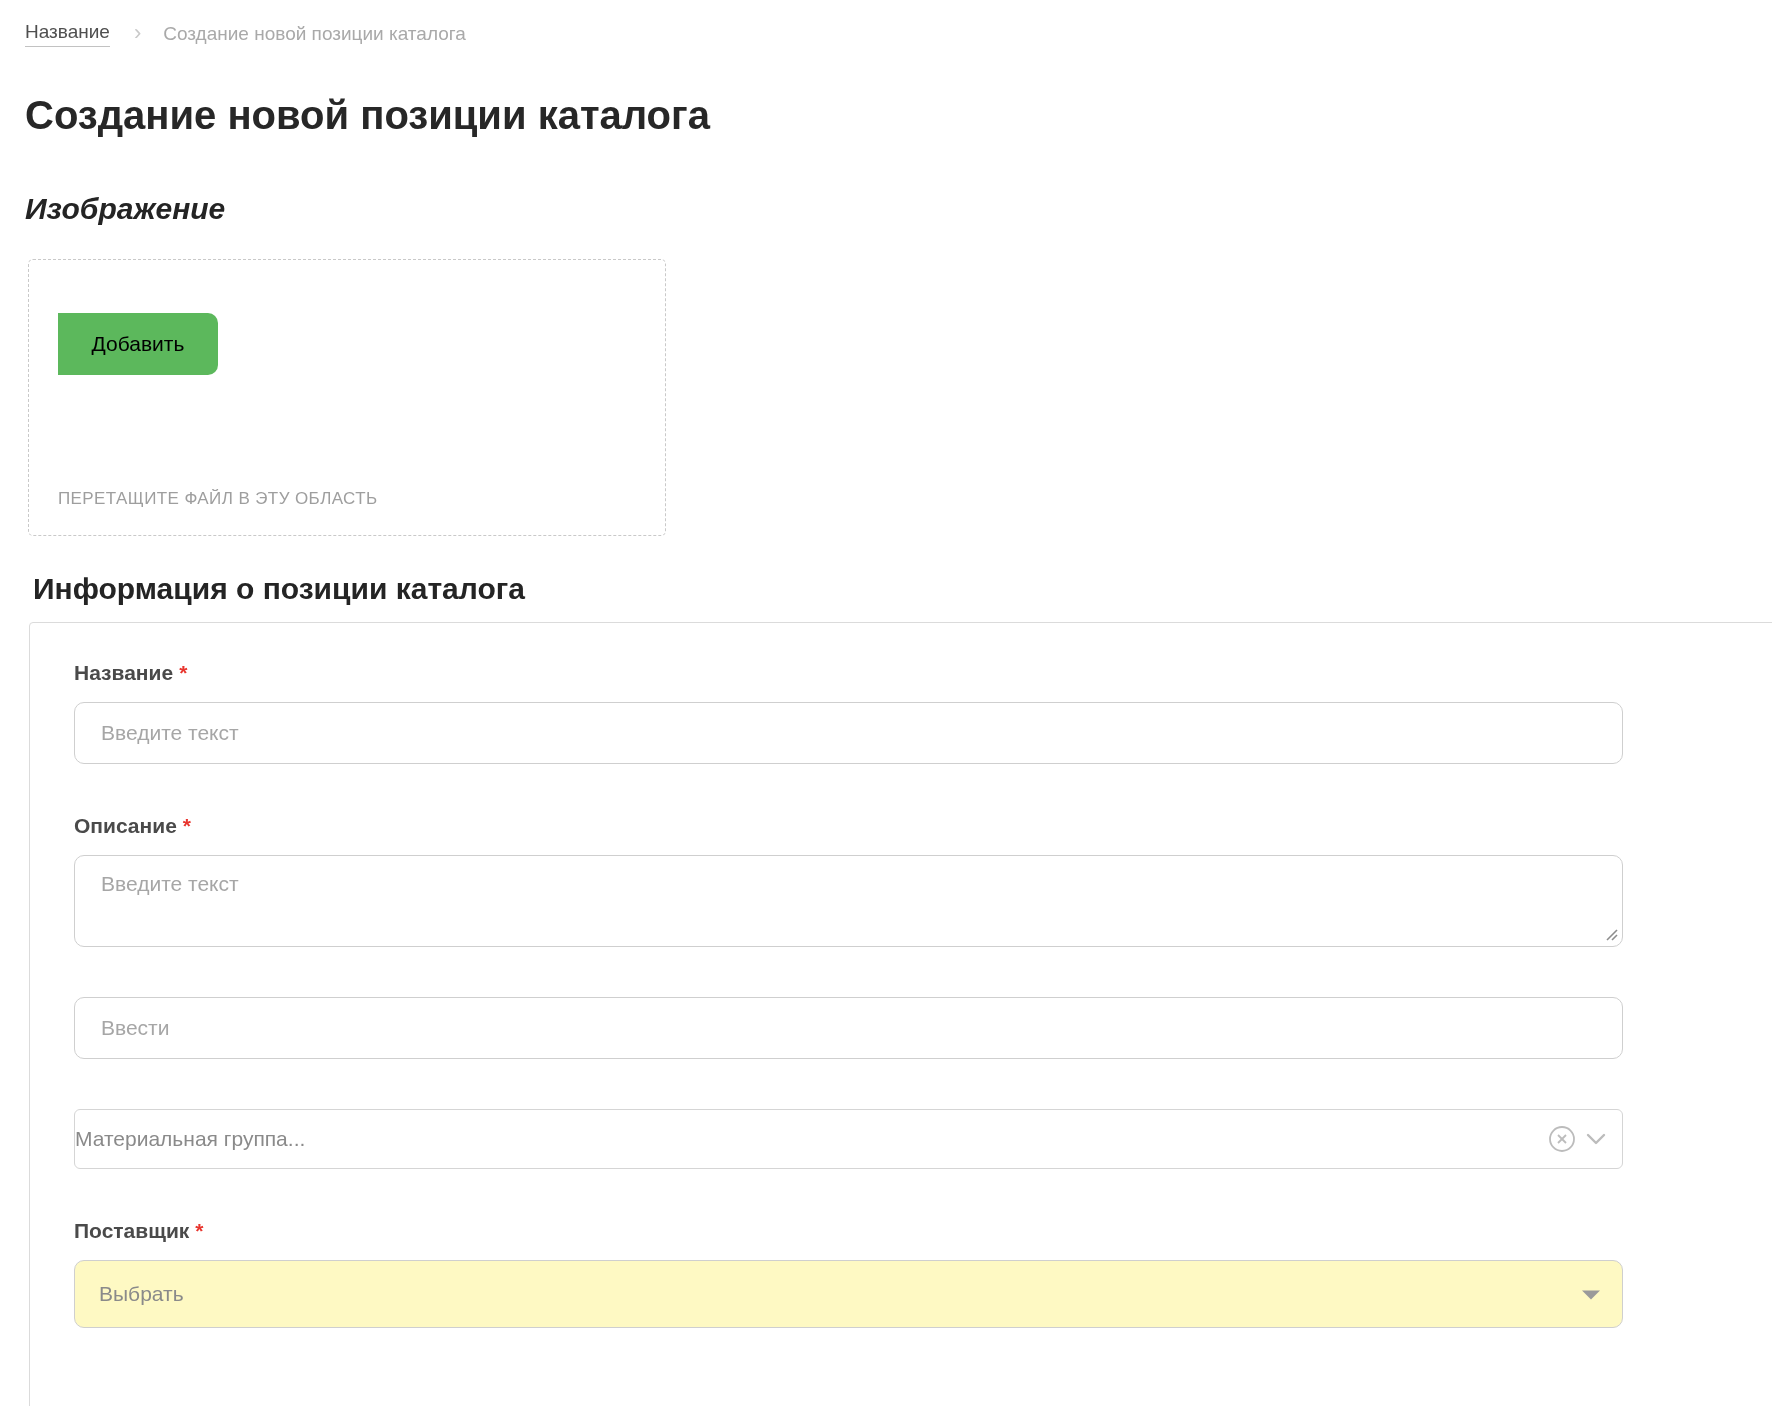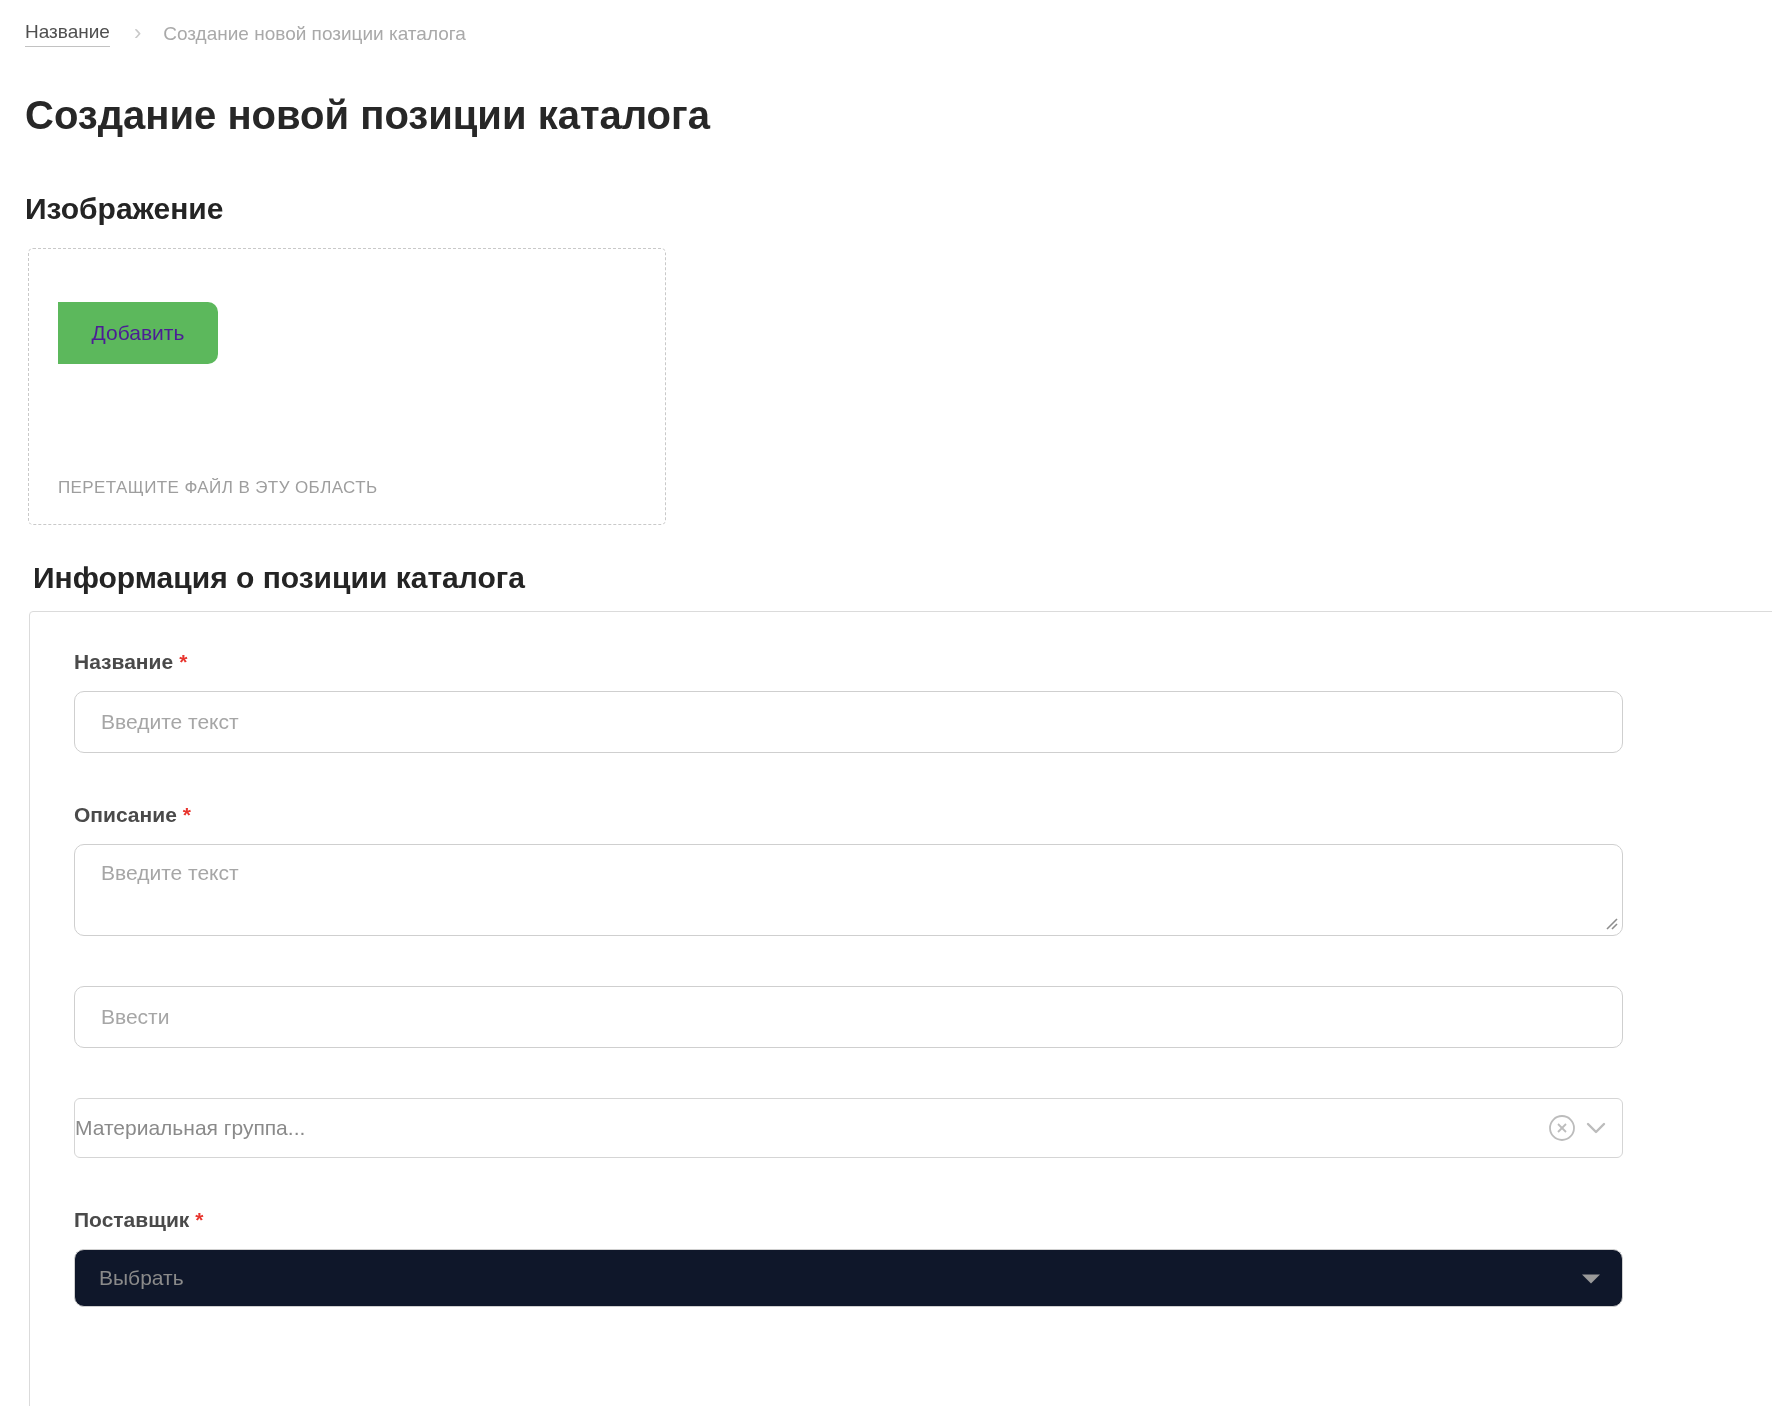--- a/index.html
+++ b/index.html
@@ -42,21 +42,21 @@
     line-height: 48px;
     font-weight: bold;
     color: #272727;
   }
   h2.section-heading {
     font-size: 30px;
     line-height: 37px;
     font-weight: bold;
     color: #242424;
   }
-  .h2-image { margin: 51px 25px 21px 25px; }
+  .h2-image { margin: 51px 25px 32px 25px; font-style: italic; }
   .h2-info  { margin: 34px 25px 15px 33px; }
 
   
   .upload-box {
     position: relative;
     margin-left: 28px;
     width: 638px;
     height: 277px;
     border: 1px dashed #c9c9c9;
     border-radius: 5px;
@@ -76,21 +76,21 @@
     align-items: center;
     padding-left: 26px;
     font-size: 21px;
     color: #3f3f3f;
   }
   .file-add-btn {
     width: 160px; height: 62px;
     border: none;
     background: #5cb85c;
     border-radius: 0 10px 10px 0;
-    color: #4c1d95;
+    color: #000000;
     font-size: 21px;
     font-family: inherit;
     cursor: pointer;
   }
   .dropzone-hint {
     position: absolute;
     left: 29px; bottom: 26px;
     font-size: 17px;
     letter-spacing: 0.4px;
     color: #9e9e9e;
@@ -174,30 +174,30 @@
     height: 100%;
     display: flex;
     align-items: center;
     gap: 8px;
   }
 
   
   .select-control {
     position: relative;
     width: 100%;
-    height: 58px;
+    height: 68px;
     border: 1px solid #cfcfcf;
     border-radius: 10px;
     display: flex;
     align-items: center;
     padding: 0 60px 0 24px;
     font-size: 21px;
     color: #8a8a8a;
     cursor: pointer;
-    background: #0f172a;
+    background: #fef9c3;
   }
   .caret-down {
     position: absolute;
     right: 22px; top: 50%;
     transform: translateY(-40%);
     width: 0; height: 0;
     border-left: 9px solid transparent;
     border-right: 9px solid transparent;
     border-top: 9px solid #9a9a9a;
   }

